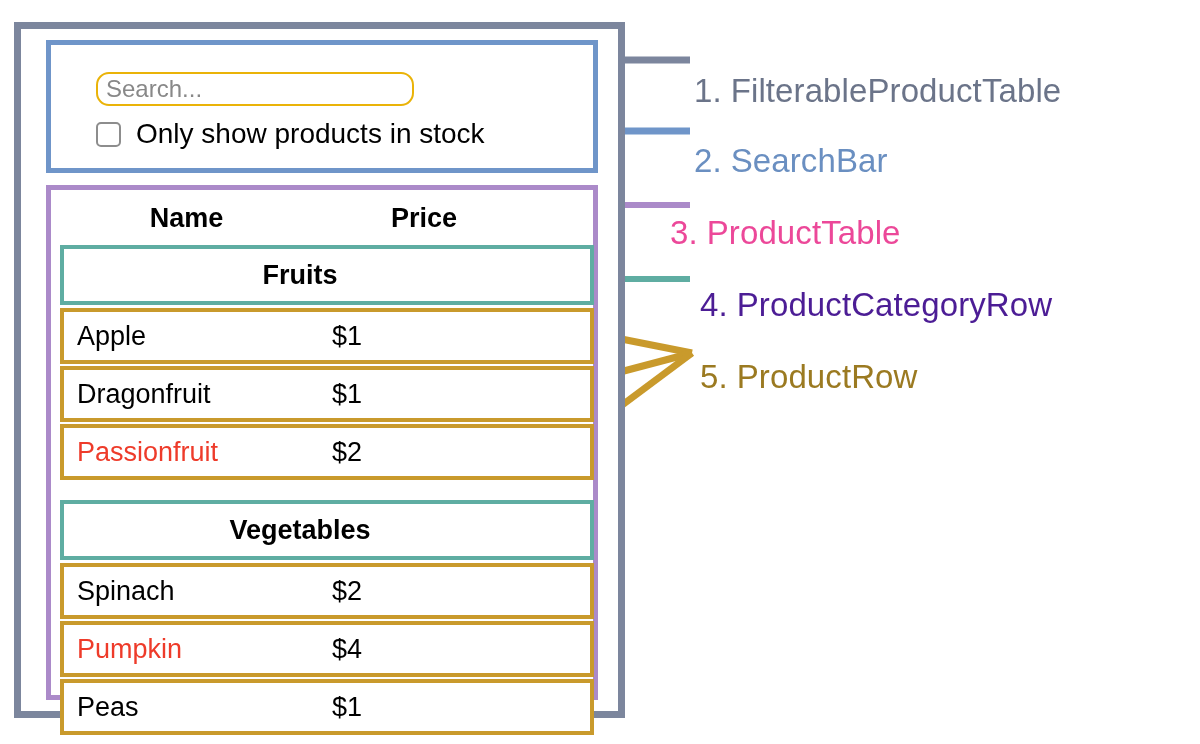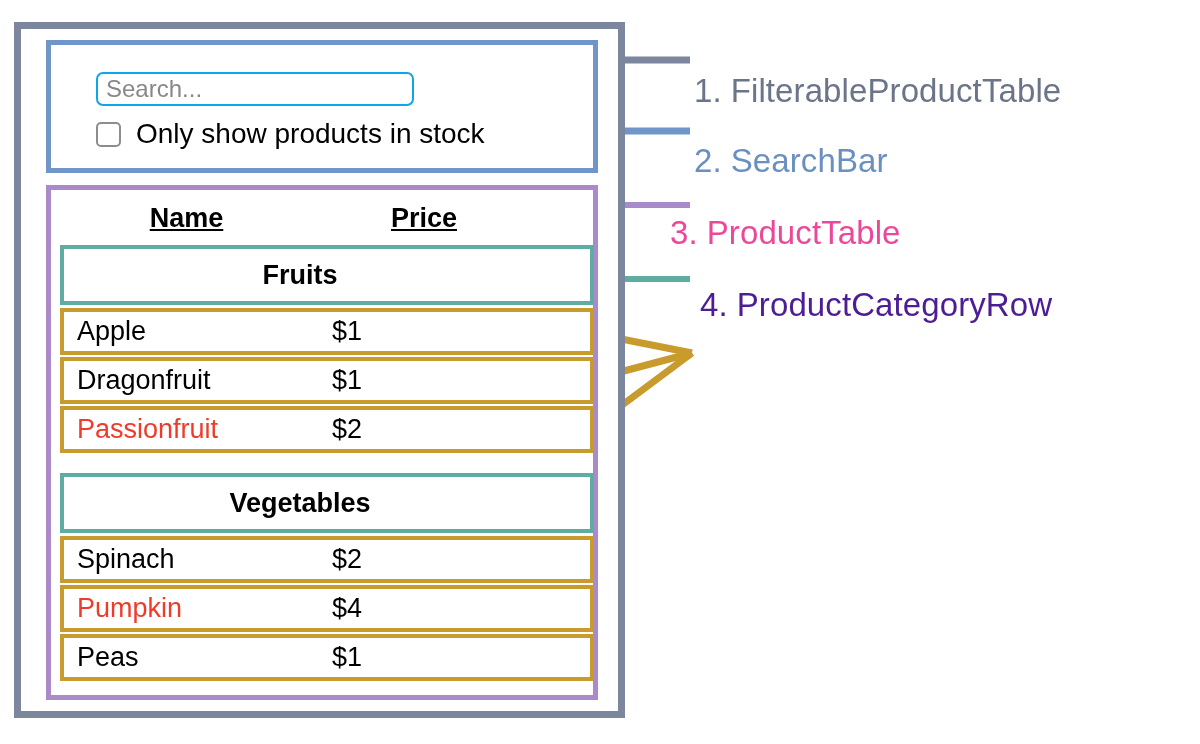--- a/index.html
+++ b/index.html
@@ -32,22 +32,22 @@
     width:552px;height:133px;
     border:5px solid #6f95c9;
     background:#ffffff;
     box-sizing:border-box;
   }
   .search-input{
     position:absolute;
     left:45px;top:27px;
     width:318px;height:34px;
     box-sizing:border-box;
-    border:2px solid #0ea5e9;
-    border-radius:7px;
+    border:2px solid #eab308;
+    border-radius:13px;
     background:#fff;
     font-family:"Liberation Sans", sans-serif;
     font-size:24px;
     color:#888888;
     padding:0 8px;
     line-height:30px;
     outline:none;
   }
   .search-input::placeholder{color:#888888;opacity:1;}
 
@@ -84,21 +84,20 @@
     background:#ffffff;
     box-sizing:border-box;
   }
   .table-head{
     position:absolute;
     left:0;top:8px;
     width:100%;
     display:flex;
     height:40px;
     align-items:center;
-    text-decoration:underline;
   }
   .col-name{
     width:50%;
     text-align:center;
     font-weight:bold;
     font-size:27px;
     color:#000;
   }
   .col-price{
     width:50%;
@@ -130,21 +129,21 @@
   .category-row .cat-label{
     font-weight:bold;
     font-size:27px;
     color:#000;
     position:relative;
     left:-27px;
   }
 
   .product-row{
     width:534px;
-    height:47px;
+    height:56px;
     box-sizing:border-box;
     border:4px solid #c99a2c;
     background:#fff;
     display:flex;
     align-items:center;
     margin-bottom:2px;
   }
   .product-row .cell-name{
     width:268px;
     padding-left:13px;
@@ -259,14 +258,17 @@
   </div>
   <div class="legend-label" id="label-2">
     <span class="legend-num">2.</span><span>SearchBar</span>
   </div>
   <div class="legend-label" id="label-3">
     <span class="legend-num">3.</span><span>ProductTable</span>
   </div>
   <div class="legend-label" id="label-4">
     <span class="legend-num">4.</span><span>ProductCategoryRow</span>
   </div>
+  <div class="legend-label" id="label-5">
+    <span class="legend-num">5.</span><span>ProductRow</span>
+  </div>
 
 </div>
 
 </body></html>

